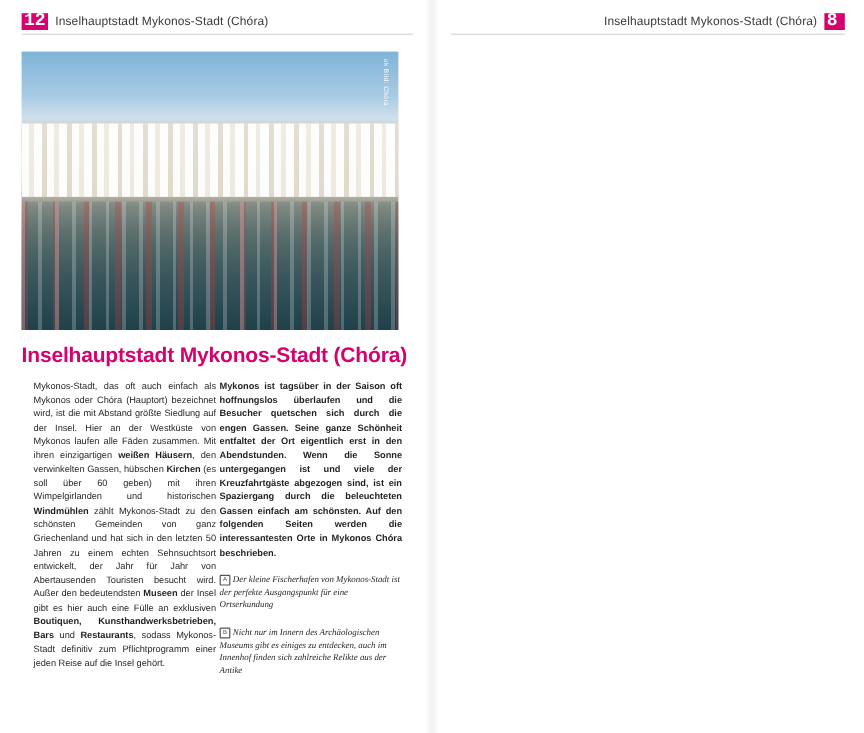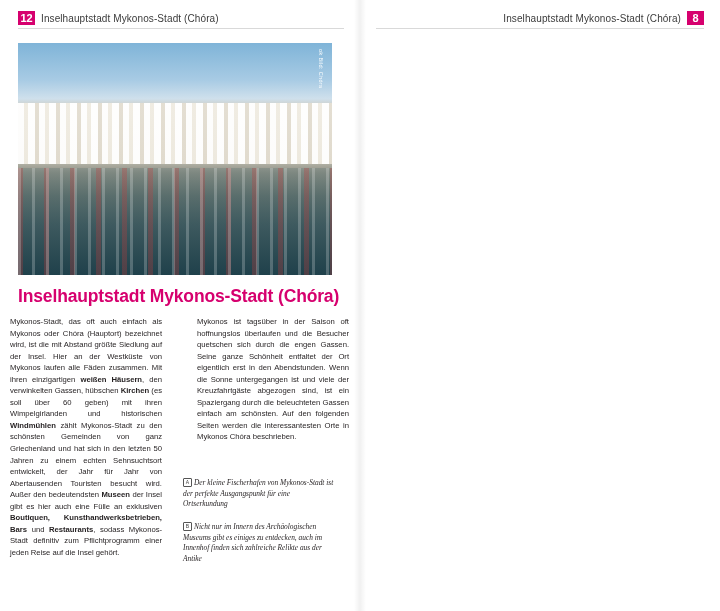--- a/index.html
+++ b/index.html
@@ -37,28 +37,28 @@
     display: flex;
     align-items: center;
     height: 14px;
   }
   .runhead-left  { left: 18px; }
   .runhead-right { right: 16px; flex-direction: row; }
 
   .folio {
     background: #d6006e;
     color: #ffffff;
-    font-size: 11px;
+    font-size: 15px;
     font-weight: bold;
     line-height: 14px;
     height: 14px;
     min-width: 13px;
     padding: 0 2px;
-    text-align: center;
     letter-spacing: 0;
+    font-family: Liberation Mono, monospace;
   }
   .runhead-title {
     font-size: 10px;
     color: #3b3b3b;
     letter-spacing: 0.1px;
     white-space: nowrap;
   }
   .runhead-left .runhead-title  { margin-left: 6px; }
   .runhead-right .runhead-title { margin-right: 6px; }
 
@@ -151,22 +151,22 @@
     line-height: 11.55px;
     text-align: justify;
     color: #231f20;
     letter-spacing: -0.02px;
     -webkit-hyphens: none;
     hyphens: none;
   }
   .col p { margin: 0; }
   .col b { font-weight: bold; }
 
-  .col-l1 { left: 10px;  top: 316px; width: 152px; }
-  .col-l2 { left: 197px; top: 316px; width: 152px; }
+  .col-l1 { left: 28px;  top: 316px; width: 152px; }
+  .col-l2 { left: 183px; top: 316px; width: 152px; font-weight: bold; }
 
   
   .caption {
     position: absolute;
     font-family: "Liberation Serif", serif;
     font-style: italic;
     font-size: 7.4px;
     line-height: 10.6px;
     color: #231f20;
     width: 152px;

